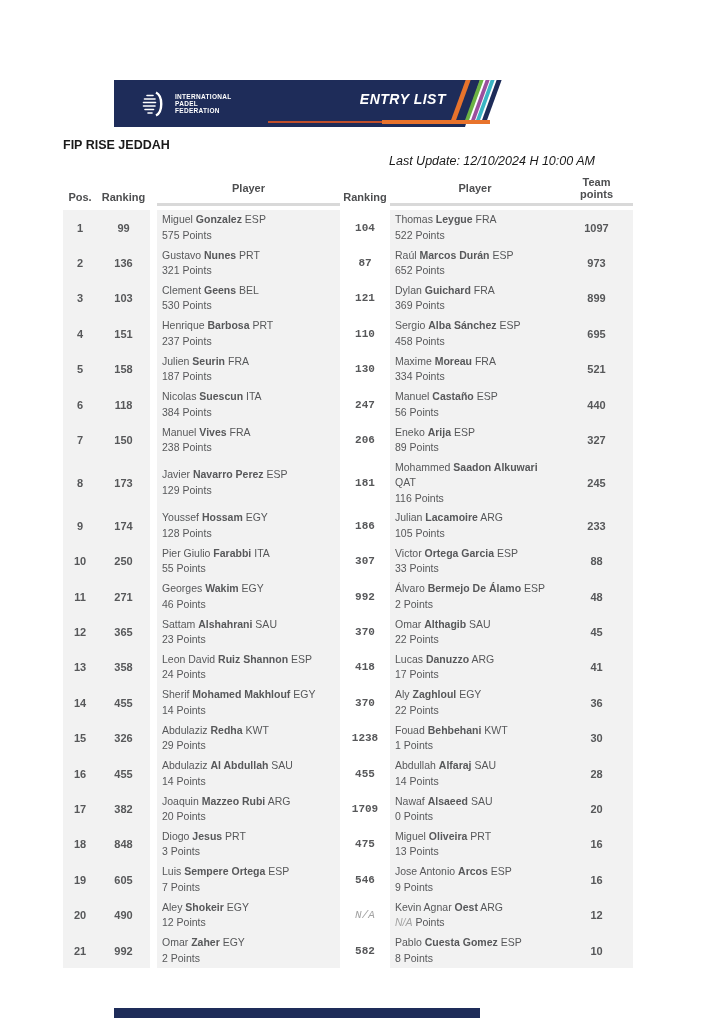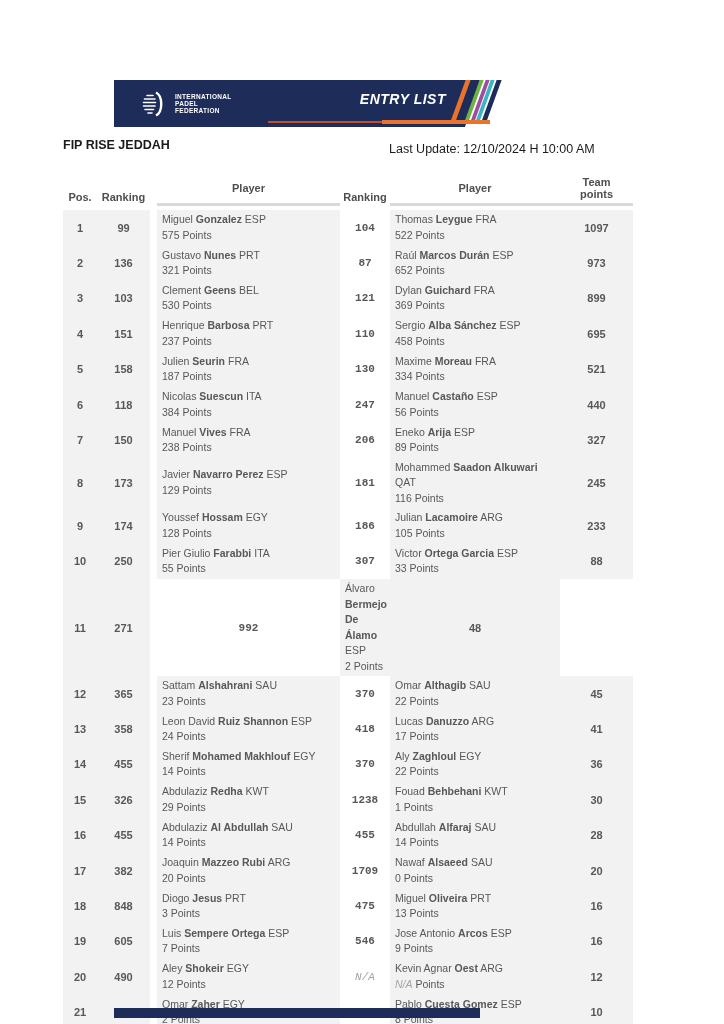--- a/index.html
+++ b/index.html
@@ -21,21 +21,21 @@
     position:absolute;right:34px;top:11px;color:#fff;
     font-size:14px;font-weight:bold;font-style:italic;letter-spacing:.5px;
   }
   .stripes{position:absolute;left:458px;top:80px;width:44px;height:42px;}
   .stripe{position:absolute;top:0;height:42px;transform:skewX(-20deg);}
   .underline-thin{position:absolute;left:268px;top:121px;width:114px;height:2px;background:#c14f2b;}
   .underline-thick{position:absolute;left:382px;top:120px;width:108px;height:4px;background:#e8732c;}
   
   .event-row{position:absolute;left:63px;top:138px;width:570px;height:18px;font-size:12.5px;color:#1a1a1a;}
   .event-title{position:absolute;left:0;top:0;font-weight:bold;}
-  .last-update{position:absolute;left:326px;top:4px;}
+  .last-update{position:absolute;left:326px;top:16px;font-style:italic;}
   
   .tbl{position:absolute;left:63px;top:176px;width:570px;}
   .grid{display:grid;grid-template-columns:34px 53px 7px 183px 50px 170px 73px;}
   .hrow{margin-bottom:4px;}
   .hcell{
     background:#fff;color:#4d4e50;font-weight:bold;font-size:11px;
     display:flex;align-items:flex-end;justify-content:center;
     padding-bottom:3px;text-align:center;min-height:24px;
   }
   .hcell.ul{border-bottom:3px solid #d9d9d9;align-items:center;}
@@ -337,20 +337,24 @@
         </div>
       </div>
       <div class="grid row">
         <div class="cell num c-pos">
           <span>11</span>
         </div>
         <div class="cell num c-r1">
           <span>271</span>
         </div>
         <div class="gut"></div>
+        <div class="cell pcell c-p1">
+          <div class="pname"><span>Georges </span><b>Wakim</b><span> EGY</span></div>
+          <div class="ppts"><span>46</span> Points</div>
+        </div>
         <div class="cell num c-r2">
           <span>992</span>
         </div>
         <div class="cell pcell c-p2">
           <div class="pname"><span>Álvaro </span><b>Bermejo De Álamo</b><span> ESP</span></div>
           <div class="ppts"><span>2</span> Points</div>
         </div>
         <div class="cell num c-team">
           <span>48</span>
         </div>

